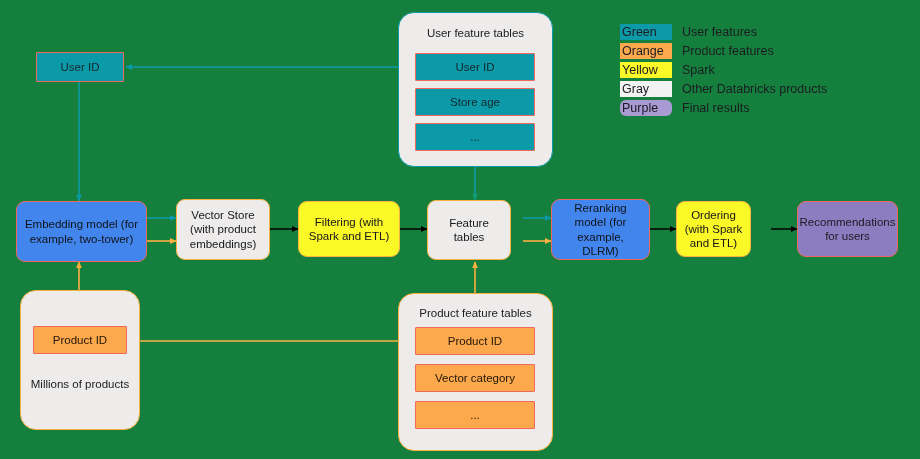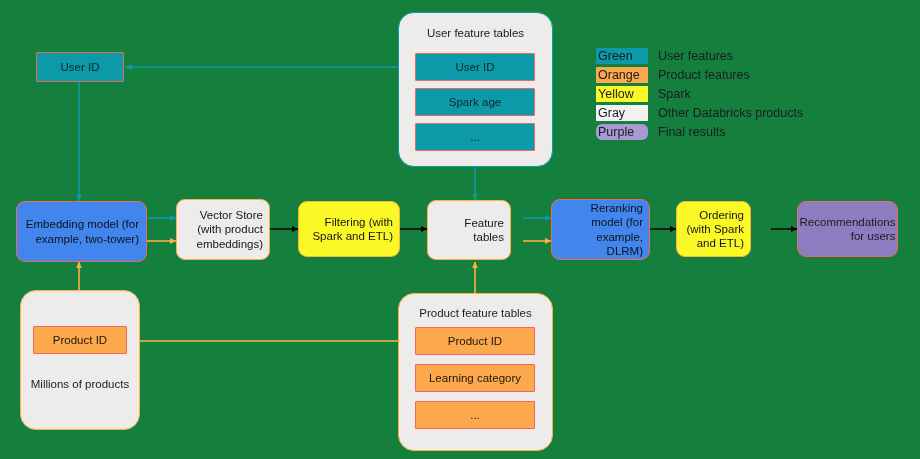--- a/index.html
+++ b/index.html
@@ -28,21 +28,21 @@
     pointer-events: none;
   }
 
   
   .node {
     position: absolute;
     box-sizing: border-box;
     display: flex;
     align-items: center;
     justify-content: center;
-    text-align: right;
+    text-align: center;
     line-height: 1.22;
     font-size: 11.5px;
     color: #16161c;
     z-index: 3;
   }
   .node.rounded { border-radius: 9px; }
   .node.sharp   { border-radius: 1px; }
 
   .fill-blue   { background: #4285ec; border: 1.6px solid #f0675c; color: #10131a; }
   .fill-gray   { background: #edeceb; border: 1.6px solid #fbb040; }
@@ -76,24 +76,23 @@
     width: 100%;
     text-align: center;
     font-size: 11.5px;
     color: #1b1b21;
     z-index: 2;
   }
 
   
   #legend {
     position: absolute;
-    left: 596px;
+    left: 620px;
     top: 24px;
     z-index: 4;
-    margin-top: 24px;
   }
   .legend-row {
     display: flex;
     align-items: baseline;
     height: 19px;
   }
   .legend-swatch {
     display: inline-block;
     width: 52px;
     font-size: 12.5px;
@@ -162,28 +161,28 @@
 
     <line x1="650" y1="229" x2="676" y2="229" stroke="#000000" stroke-width="1.5" marker-end="url(#ah-black)"></line>
 
     <line x1="771" y1="229" x2="797" y2="229" stroke="#000000" stroke-width="1.5" marker-end="url(#ah-black)"></line>
   </svg>
 
   <div class="panel panel-user" style="left:398px; top:12px; width:155px; height:155px;"></div>
   <div class="panel-title" style="left:398px; top:27px; width:155px;">User feature tables</div>
 
   <div class="node sharp fill-teal" style="left:415px; top:53px; width:120px; height:28px;">User ID</div>
-  <div class="node sharp fill-teal" style="left:415px; top:88px; width:120px; height:28px;">Spark age</div>
+  <div class="node sharp fill-teal" style="left:415px; top:88px; width:120px; height:28px;">Store age</div>
   <div class="node sharp fill-teal" style="left:415px; top:123px; width:120px; height:28px;">...</div>
 
   <div class="panel panel-product" style="left:398px; top:293px; width:155px; height:158px;"></div>
   <div class="panel-title" style="left:398px; top:307px; width:155px;">Product feature tables</div>
 
   <div class="node sharp fill-orange" style="left:415px; top:327px; width:120px; height:28px;">Product ID</div>
-  <div class="node sharp fill-orange" style="left:415px; top:364px; width:120px; height:28px;">Learning category</div>
+  <div class="node sharp fill-orange" style="left:415px; top:364px; width:120px; height:28px;">Vector category</div>
   <div class="node sharp fill-orange" style="left:415px; top:401px; width:120px; height:28px;">...</div>
 
   <div class="panel panel-gray" style="left:20px; top:290px; width:120px; height:140px;"></div>
   <div class="node sharp fill-orange" style="left:33px; top:326px; width:94px; height:28px;">Product ID</div>
   <div class="panel-caption" style="left:20px; top:378px; width:120px;">Millions of products</div>
 
   <div class="node sharp fill-teal" style="left:36px; top:52px; width:88px; height:30px;">User ID</div>
 
   <div class="node rounded fill-blue" style="left:16px; top:201px; width:131px; height:61px; padding:0 7px;">Embedding model (for example, two-tower)</div>
 

